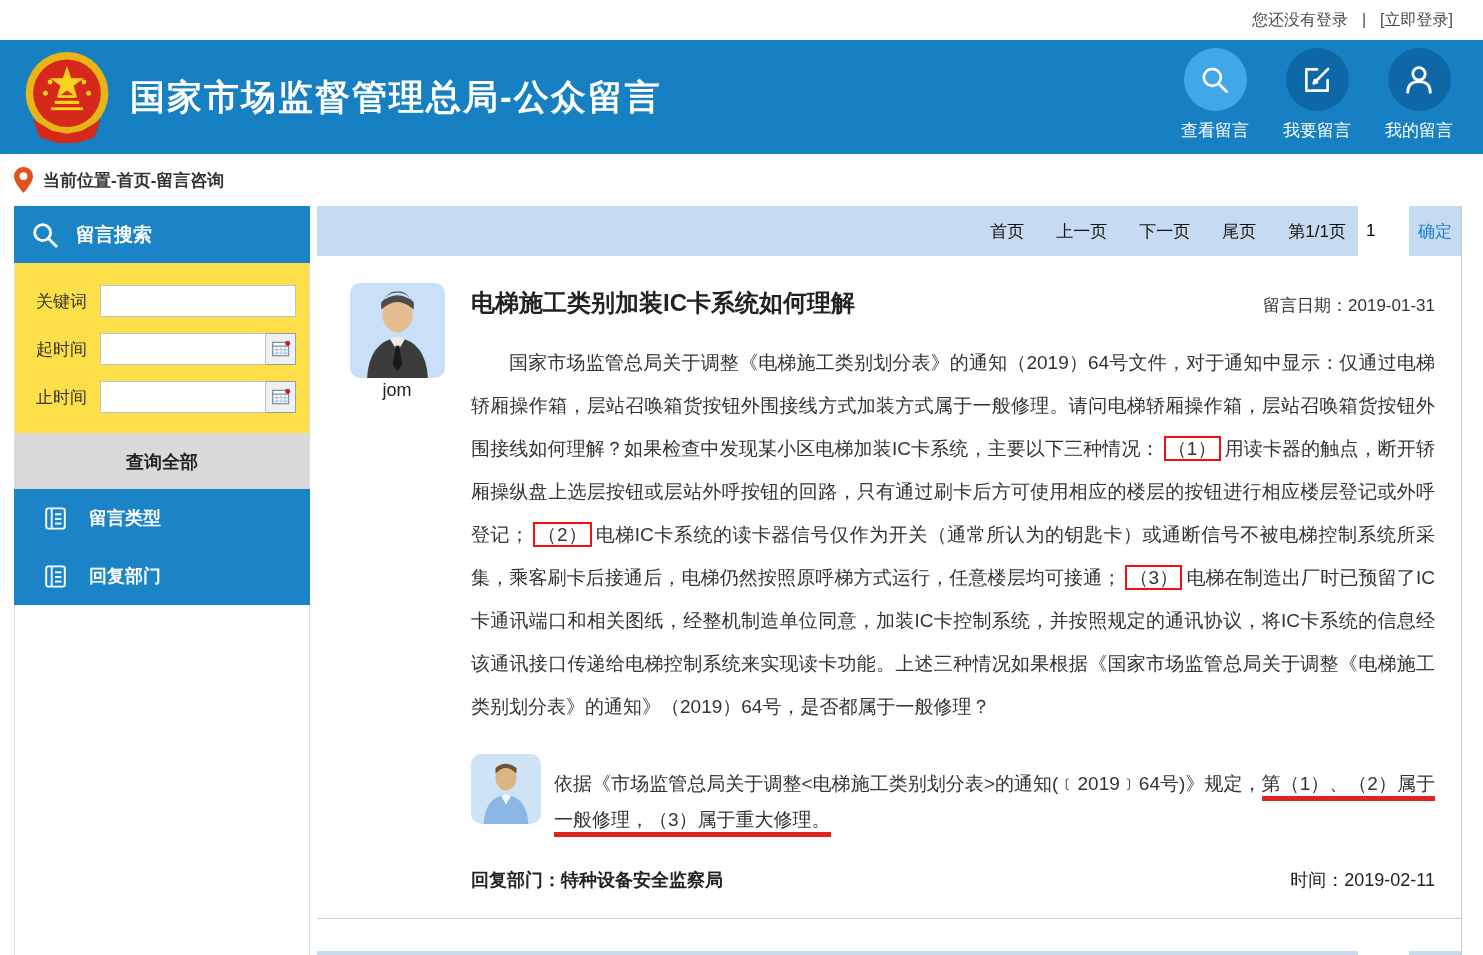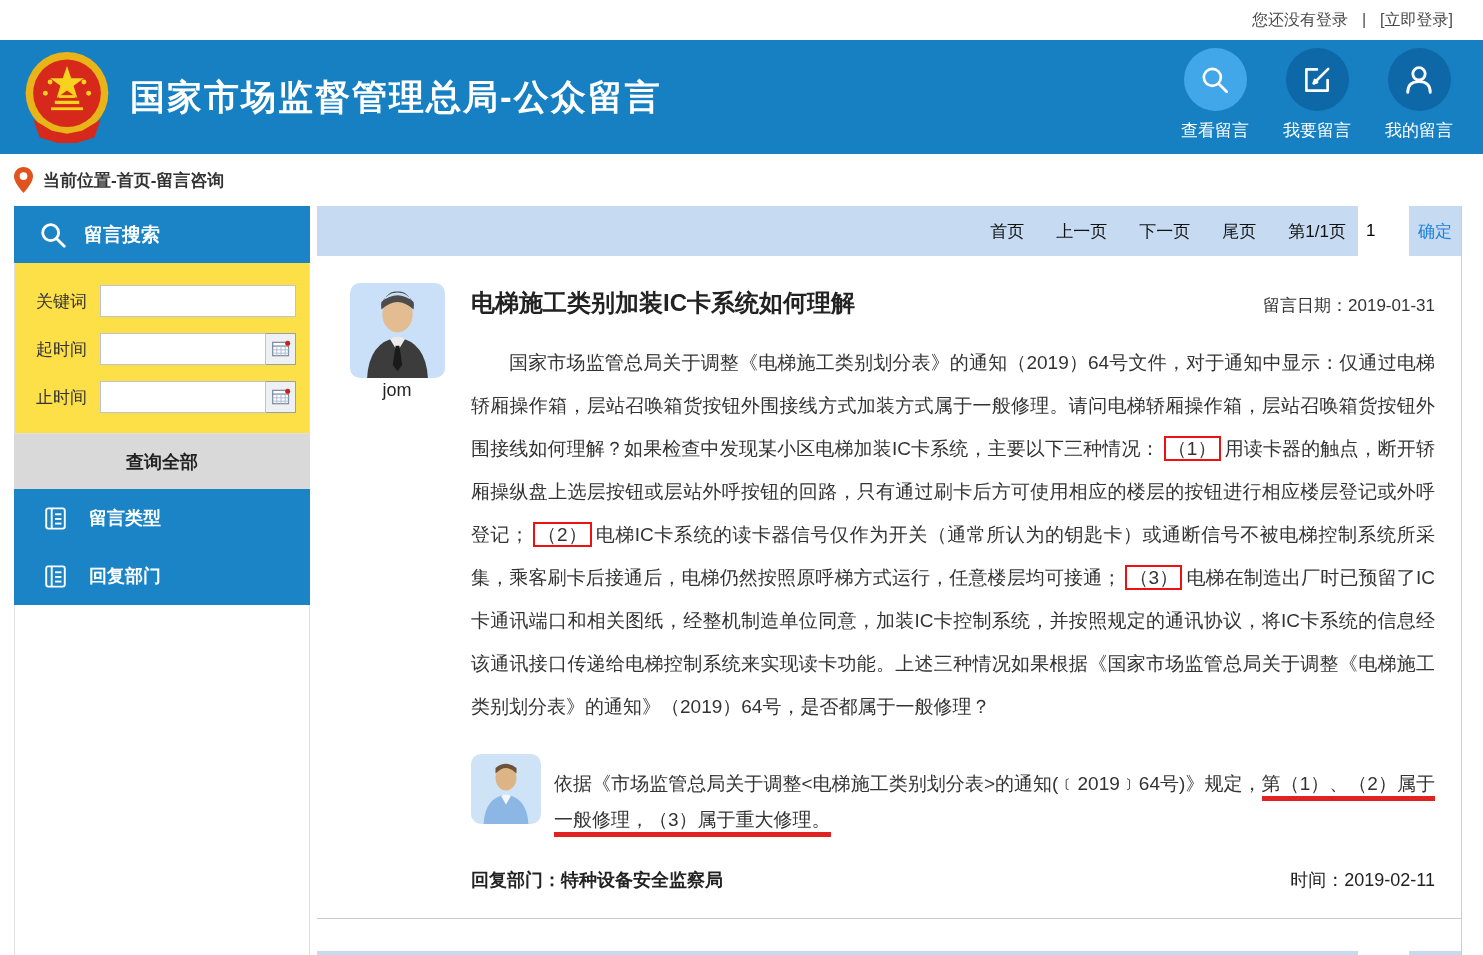--- a/index.html
+++ b/index.html
@@ -19,21 +19,21 @@
   .nav-circle { width:63px; height:63px; border-radius:50%; background:#0e67a6; display:flex; align-items:center; justify-content:center; }
   .nav-circle.active { background:#41a7e8; }
   .nav-label { margin-top:8px; color:#fff; font-size:17px; white-space:nowrap; }
 
   
   .breadcrumb { height:52px; display:flex; align-items:center; padding-left:14px; gap:10px; font-size:17px; font-weight:bold; color:#333; }
 
   
   .layout { display:flex; align-items:stretch; min-height:743px; }
   .sidebar { width:296px; margin-left:14px; display:flex; flex-direction:column; }
-  .side-head { height:57px; background:#1b84c6; display:flex; align-items:center; padding-left:24px; gap:16px; color:#fff; font-size:19px; font-weight:bold; }
+  .side-head { height:57px; background:#1b84c6; display:flex; align-items:center; padding-left:16px; gap:16px; color:#fff; font-size:19px; font-weight:bold; }
   .side-form { border:1px solid #e0e0e0; border-top:none; padding:14px 0 12px 0; background:#fde047; }
   .srow { display:flex; align-items:center; padding:8px 13px 8px 21px; }
   .srow label { width:64px; font-size:17px; color:#333; flex-shrink:0; }
   .srow input { flex:1; height:32px; border:1px solid #bcc4cf; min-width:0; font-size:15px; padding:0 6px; }
   .cal-btn { width:30px; height:32px; border:1px solid #9aa0a8; border-left:none; background:#eef1f4; display:flex; align-items:center; justify-content:center; cursor:pointer; flex-shrink:0; }
   .query-all { height:55px; background:#d9d9d9; display:flex; align-items:center; justify-content:center; font-size:18px; font-weight:bold; color:#222; cursor:pointer; }
   .side-menu { background:#1b84c6; }
   .menu-item { height:58px; display:flex; align-items:center; padding-left:28px; gap:20px; color:#fff; font-size:18px; font-weight:bold; cursor:pointer; }
   .side-rest { flex:1; border:1px solid #e0e0e0; border-top:none; background:#fff; }
 

